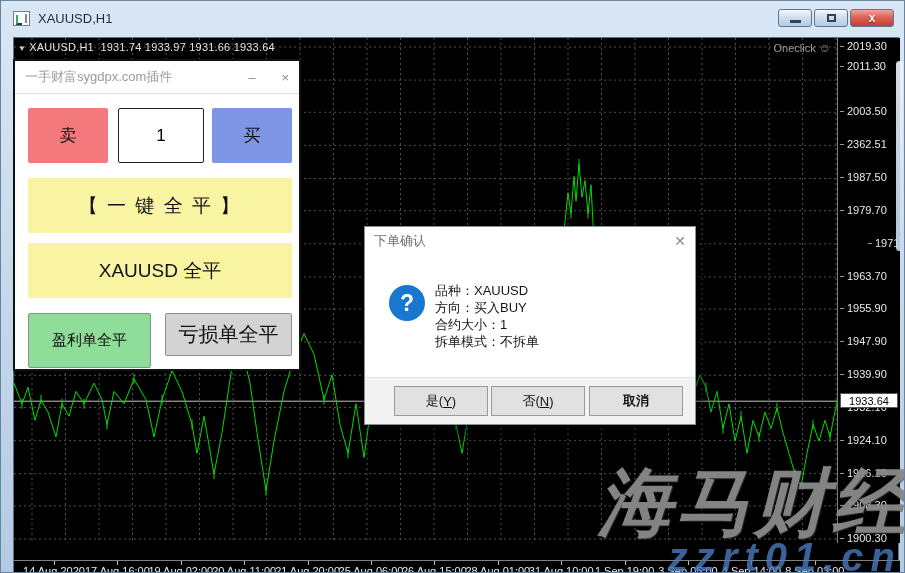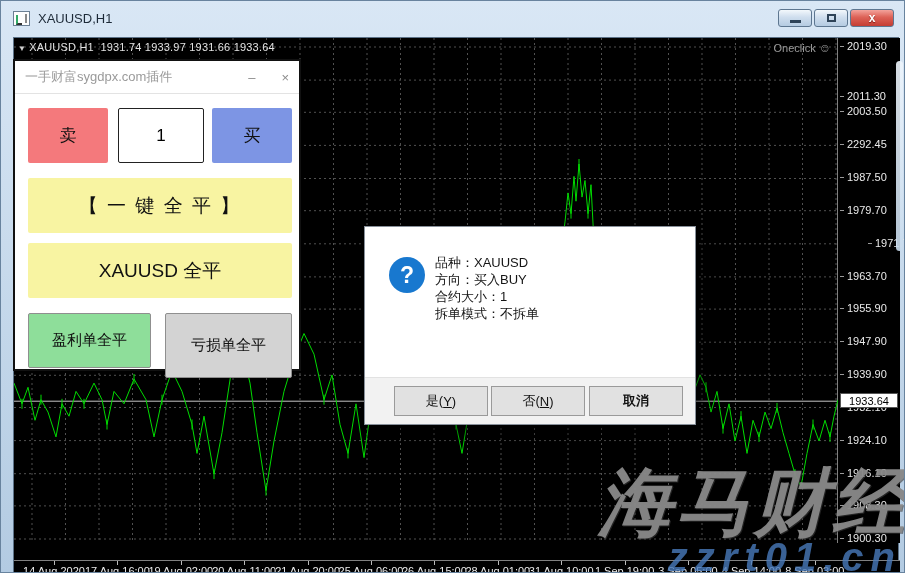--- a/index.html
+++ b/index.html
@@ -51,21 +51,21 @@
   .panel-ctrl span { color:#8b8b8b; font-size:13px; cursor:default; }
   .panel-body { position:relative; width:100%; height:calc(100% - 28px); }
   .pbtn { position:absolute; display:flex; align-items:center; justify-content:center; border-radius:2px; color:#111; }
   .btn-sell  { left:13px;  top:14px; width:80px; height:55px; background:#f4797c; font-size:17px; }
   .lot-input { position:absolute; left:103px; top:14px; width:86px; height:55px; border:1px solid #222; border-radius:2px;
                text-align:center; font-size:17px; font-family:"Liberation Sans",sans-serif; background:#fff; }
   .btn-buy   { left:197px; top:14px; width:80px; height:55px; background:#7d95e4; font-size:17px; }
   .btn-closeall { left:13px; top:84px;  width:264px; height:55px; background:#f8f4a2; font-size:19px; letter-spacing:2px; }
   .btn-closesym { left:13px; top:149px; width:264px; height:55px; background:#f8f4a2; font-size:19px; }
   .btn-profit { left:13px;  top:219px; width:123px; height:55px; background:#8ede9a; border:1px solid #8f8f8f; font-size:15px; }
-  .btn-loss   { left:150px; top:219px; width:127px; height:65px; background:#d3d3d3; border:1px solid #8f8f8f; font-size:15px; }
+  .btn-loss   { left:150px; top:219px; width:127px; height:43px; background:#d3d3d3; border:1px solid #8f8f8f; font-size:20px; }
 
   
   .dialog { position:absolute; left:363px; top:225px; width:332px; height:199px; background:#fff;
     border:1px solid #88909a; box-shadow:6px 8px 18px rgba(0,0,0,.55); z-index:10; }
   .dialog-titlebar { height:28px; display:flex; align-items:center; padding:0 9px; }
   .dialog-title { font-size:13px; color:#6f6f6f; }
   .dialog-close { margin-left:auto; color:#8a8a8a; font-size:14px; }
   .dialog-body { position:relative; height:124px; }
   .q-icon { position:absolute; left:24px; top:30px; width:36px; height:36px; border-radius:50%;
     background:#1878cf; color:#fff; font-size:23px; font-weight:bold; display:flex; align-items:center; justify-content:center; }
@@ -195,23 +195,23 @@
       </div>
       <div class="oneclick">
         <span>Oneclick</span>
         <span class="oneclick-face">☺</span>
       </div>
     </div>
 
     <div class="price-axis" id="price-axis">
       <div class="price-tag" id="price-tag" style="top: 355.157px;">1933.64</div>
     <div class="price-label" style="top: 2px;">2019.30</div>
-        <div class="price-label" style="top: 52px; text-align: right;">2011.30</div>
+        <div class="price-label" style="top: 22px; text-align: right;">2011.30</div>
         <div class="price-label" style="top: 67.3244px;">2003.50</div>
-        <div class="price-label" style="top: 100.4px;">2292.45</div>
+        <div class="price-label" style="top: 100.4px;">2362.51</div>
         <div class="price-label" style="top: 133.476px;">1987.50</div>
         <div class="price-label" style="top: 165.724px;">1979.70</div>
         <div class="price-label" style="top: 198.8px; margin-left: 28px;">1971.70</div>
         <div class="price-label" style="top: 231.876px;">1963.70</div>
         <div class="price-label" style="top: 264.124px;">1955.90</div>
         <div class="price-label" style="top: 297.2px;">1947.90</div>
         <div class="price-label" style="top: 330.276px;">1939.90</div>
         <div class="price-label" style="top: 362.524px;">1932.10</div>
         <div class="price-label" style="top: 395.6px;">1924.10</div>
         <div class="price-label" style="top: 428.676px;">1916.10</div>
@@ -262,20 +262,24 @@
       <input class="lot-input" value="1" style="">
       <div class="pbtn btn-buy">买</div>
       <div class="pbtn btn-closeall">【 一 键 全 平 】</div>
       <div class="pbtn btn-profit">盈利单全平</div>
       <div class="pbtn btn-closesym">XAUUSD 全平</div>
       <div class="pbtn btn-loss">亏损单全平</div>
     </div>
   </div>
 
   <div class="dialog">
+    <div class="dialog-titlebar">
+      <span class="dialog-title">下单确认</span>
+      <span class="dialog-close">✕</span>
+    </div>
     <div class="dialog-body">
       <div class="q-icon">?</div>
       <div class="dialog-lines">
         <div>品种：XAUUSD</div>
         <div>方向：买入BUY</div>
         <div>合约大小：1</div>
         <div>拆单模式：不拆单</div>
       </div>
     </div>
     <div class="dialog-footer">

